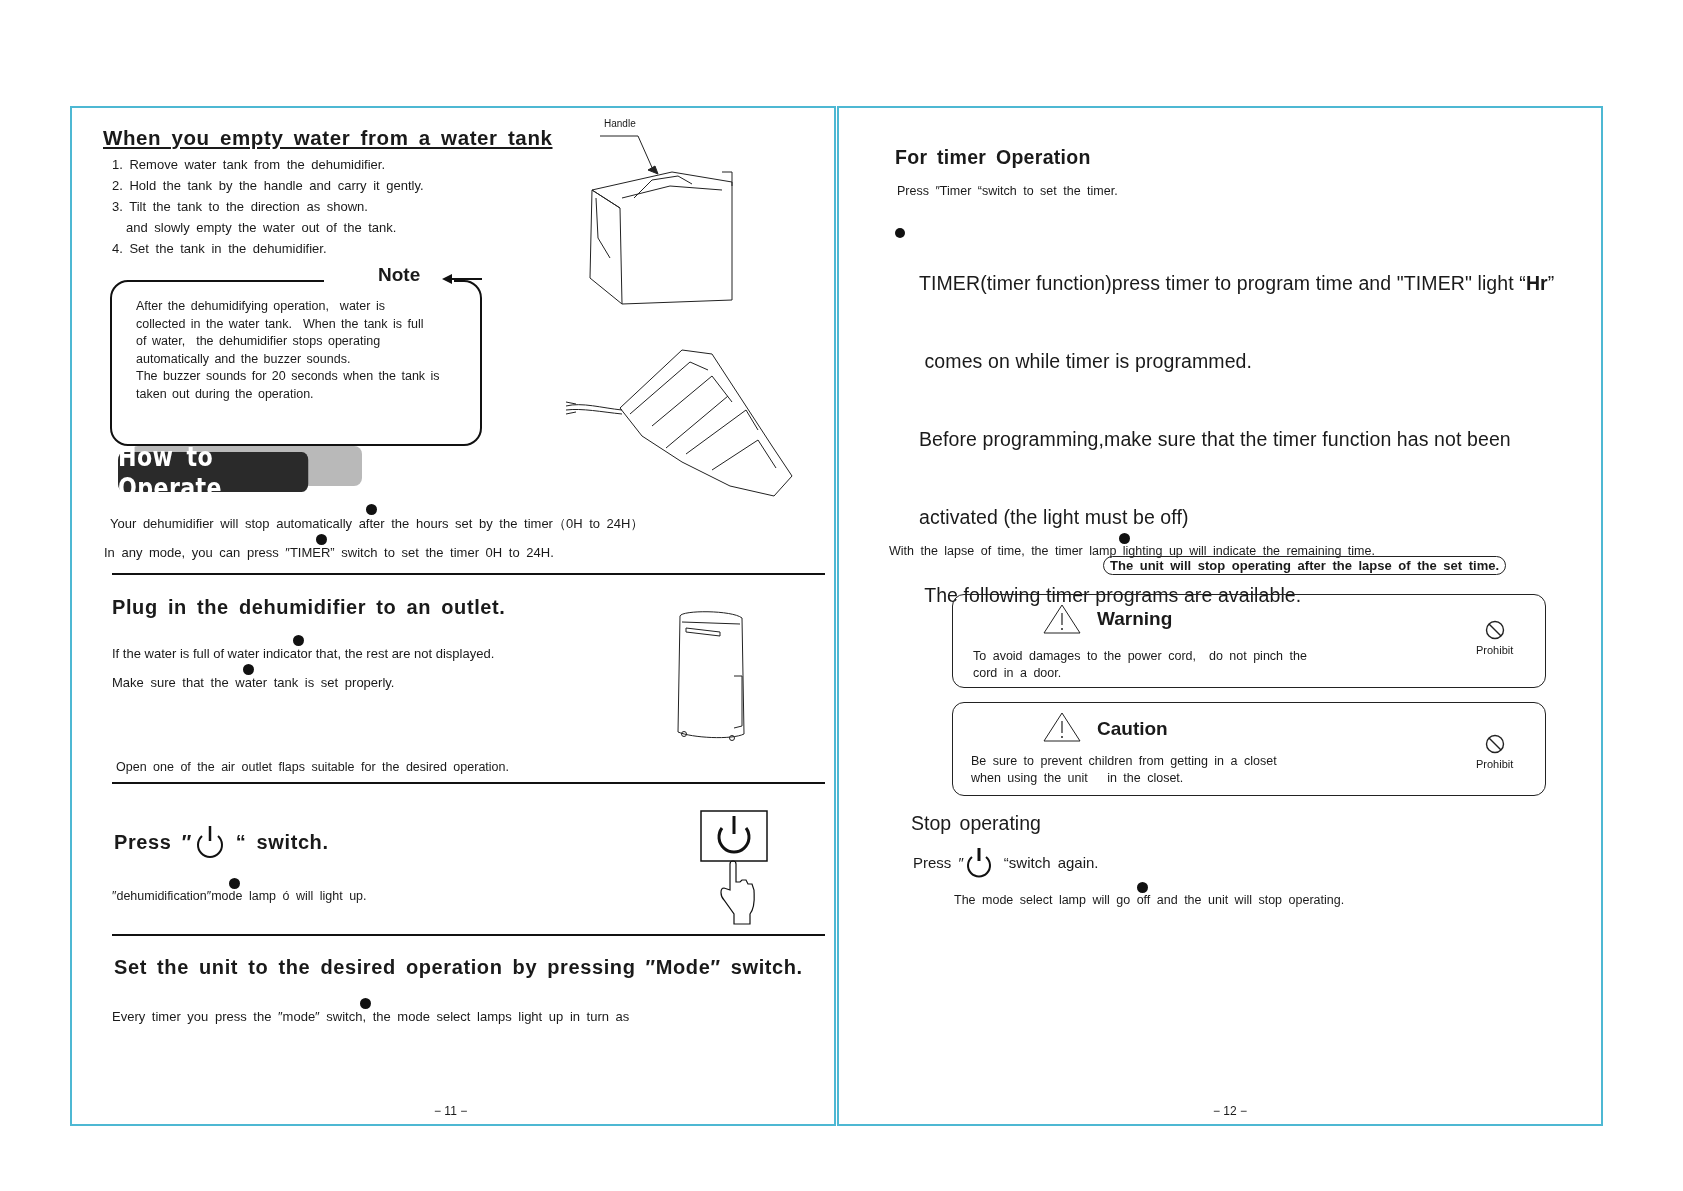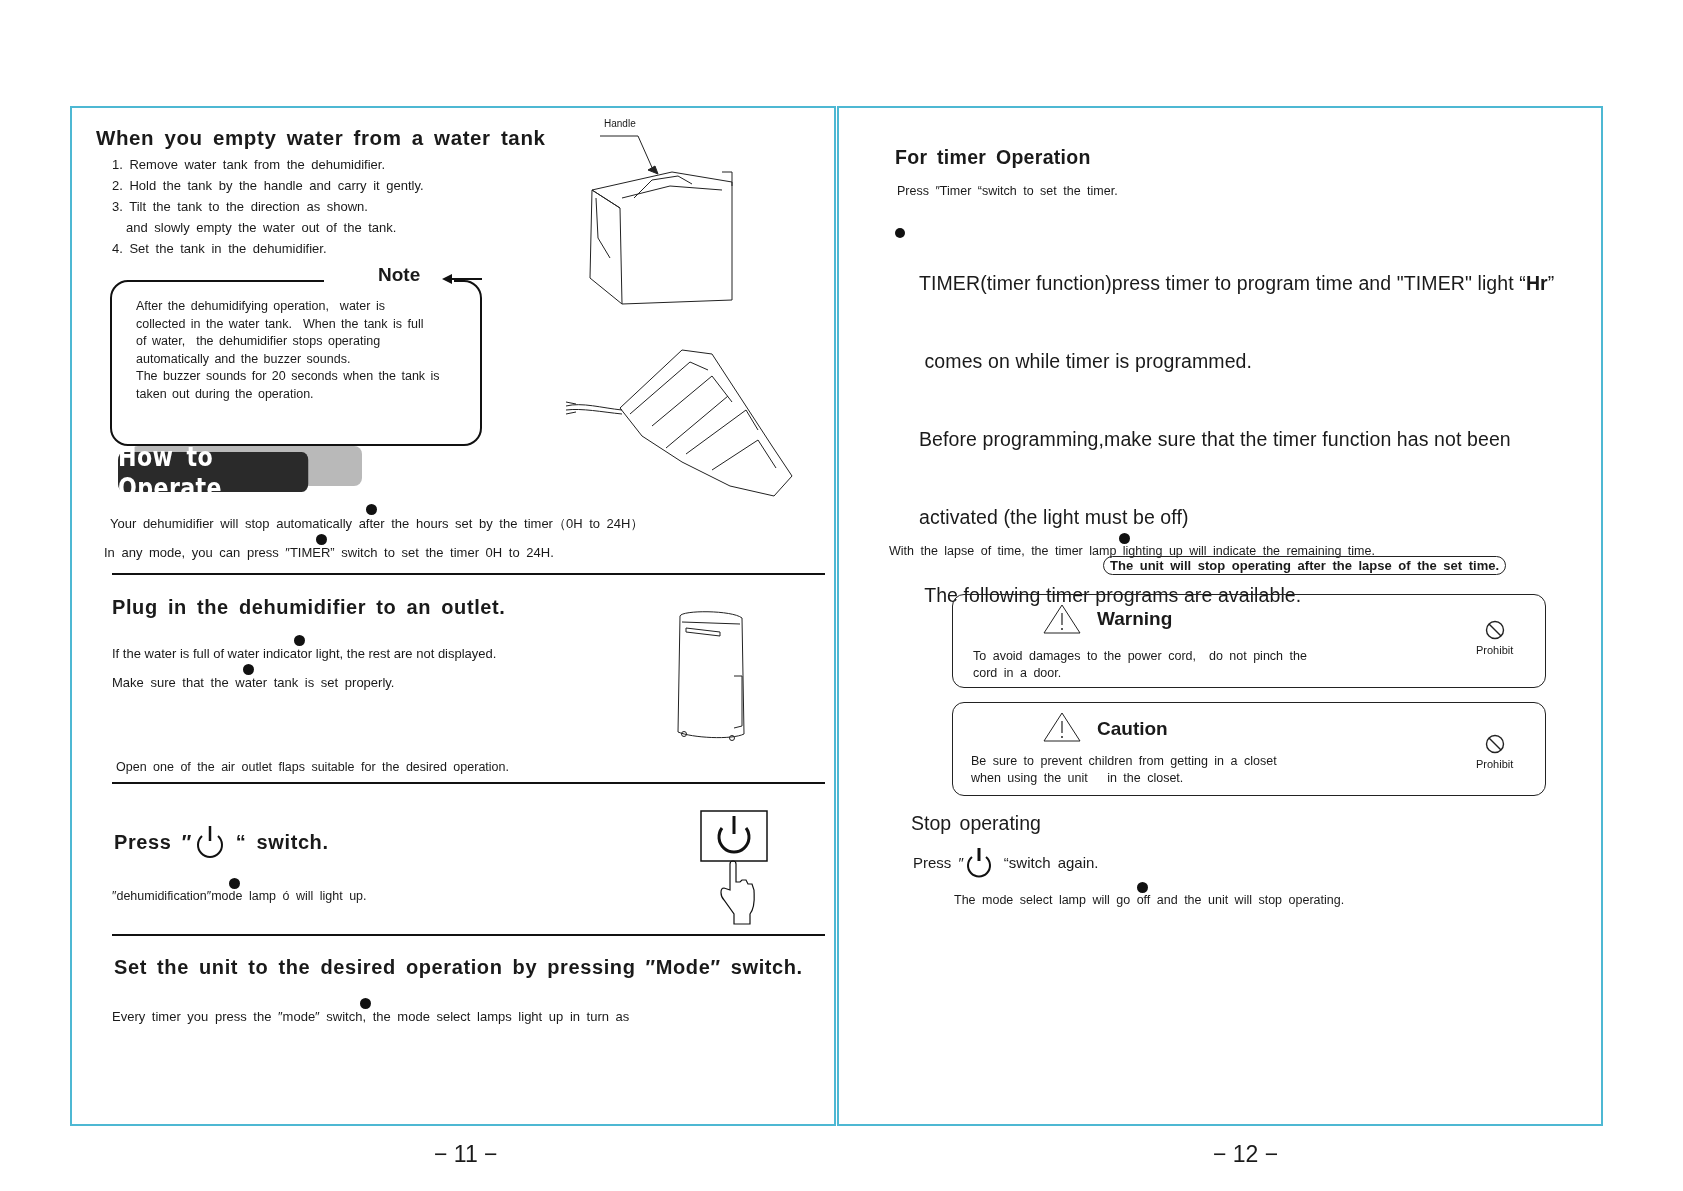--- a/index.html
+++ b/index.html
@@ -7,21 +7,21 @@
            font-family: "Liberation Sans", sans-serif; color: #1a1a1a; }
     .page { position: absolute; top: 106px; height: 1020px; border: 2px solid #4db8d3; box-sizing: border-box; }
     #page-left { left: 70px; width: 766px; }
     #page-right { left: 837px; width: 766px; }
     .abs { position: absolute; }
     .h-bold { font-weight: bold; font-size: 20px; letter-spacing: 0.6px; word-spacing: 4px; }
     .body-s { font-size: 13px; word-spacing: 3px; line-height: 21px; }
     .bullet { position: absolute; display: flex; align-items: center; font-size: 13px; word-spacing: 3px; flex-direction: column; }
     .dot { width: 11px; height: 11px; border-radius: 50%; background: #111; display: inline-block; margin-right: 10px; flex: none; }
     .rule { position: absolute; height: 2px; background: #111; }
-    .pnum { position: absolute; font-size: 23px; margin-top: 37px; }
+    .pnum { position: absolute; font-size: 12px; }
     .note-box { position: absolute; left: 38px; top: 172px; width: 372px; height: 166px; border: 2px solid #111; border-radius: 18px; border-top-right-radius: 18px; box-sizing: border-box; }
     .note-gap { position: absolute; left: 252px; top: 170px; width: 130px; height: 6px; background: #fff; }
     .note-title { position: absolute; left: 300px; top: 156px; font-weight: bold; font-size: 19px; background: #fff; padding: 0 6px; }
     .note-text { position: absolute; left: 64px; top: 190px; font-size: 12.5px; line-height: 17.6px; word-spacing: 2px; white-space: pre; }
     .hto-shadow { position: absolute; left: 58px; top: 338px; width: 232px; height: 40px; background: #b9b9b9; border-radius: 8px; }
     .hto { position: absolute; left: 46px; top: 344px; width: 232px; height: 40px; background: #2a2a2a; border-radius: 8px; color: #fff;
            font-family: "DejaVu Sans", sans-serif; font-weight: bold; font-size: 27px; letter-spacing: 0.5px; word-spacing: 6px;
            display: flex; align-items: center; justify-content: center; transform: scaleX(0.82); transform-origin: left center; }
     .warnbox { position: absolute; border: 1.6px solid #222; border-radius: 12px; box-sizing: border-box; }
     .warn-title { position: absolute; font-weight: bold; font-size: 19px; }
@@ -29,21 +29,21 @@
     .prohibit-label { position: absolute; font-size: 11px; }
     .lapse-box { position: absolute; border: 1.6px solid #222; border-radius: 12px; padding: 1px 6px; font-weight: bold; font-size: 13px; word-spacing: 3px; white-space: nowrap; }
     .big-text { position: absolute; font-size: 19.5px; line-height: 26px; white-space: pre; letter-spacing: 0.1px; }
     svg { position: absolute; overflow: visible; }
   </style>
 </head>
 <body>
 
 <div id="page-left" class="page">
 
-  <div class="abs h-bold" style="left:24px; top:18px; font-size:20.5px;">When you empty water from a water tank</div>
+  <div class="abs h-bold" style="left:31px; top:18px; font-size:20.5px;text-decoration:underline;">When you empty water from a water tank</div>
   <div class="abs body-s" style="left:40px; top:46px;">
     <div>1. Remove water tank from the dehumidifier.</div>
     <div>2. Hold the tank by the handle and carry it gently.</div>
     <div>3. Tilt the tank to the direction as shown.</div>
     <div style="padding-left:14px;">and slowly empty the water out of the tank.</div>
     <div>4. Set the tank in the dehumidifier.</div>
   </div>
 
   <div class="abs" style="left:532px; top:10px; font-size:10px;">Handle</div>
   <svg style="left:510px; top:20px;" width="180" height="180" viewBox="0 0 180 180">
@@ -99,21 +99,21 @@
   <div class="bullet" style="left:32px; top:426px;">
     <span class="dot" style="margin-right:14px;"></span>
     <span>In any mode,  you can press ″TIMER”  switch to set the timer 0H   to 24H.</span>
   </div>
 
   <div class="rule" style="left:40px; top:465px; width:713px;"></div>
 
   <div class="abs h-bold" style="left:40px; top:488px;">Plug in the dehumidifier to an outlet.</div>
   <div class="bullet" style="left:40px; top:527px;">
     <span class="dot"></span>
-    <span style="word-spacing:0;">If the water is full of water indicator light, the rest are not displayed.</span>
+    <span style="word-spacing:0;">If the water is full of water indicator that, the rest are not displayed.</span>
   </div>
   <div class="bullet" style="left:40px; top:556px;">
     <span class="dot"></span>
     <span>Make sure that the water tank is set properly.</span>
   </div>
 
   <svg style="left:600px; top:498px;" width="80" height="140" viewBox="0 0 80 140">
     <g fill="none" stroke="#222" stroke-width="1">
       <path d="M8 10 C 10 4, 60 4, 70 12 L72 128 C 60 134, 20 132, 6 126 Z"></path>
       <path d="M10 16 L68 18"></path>

